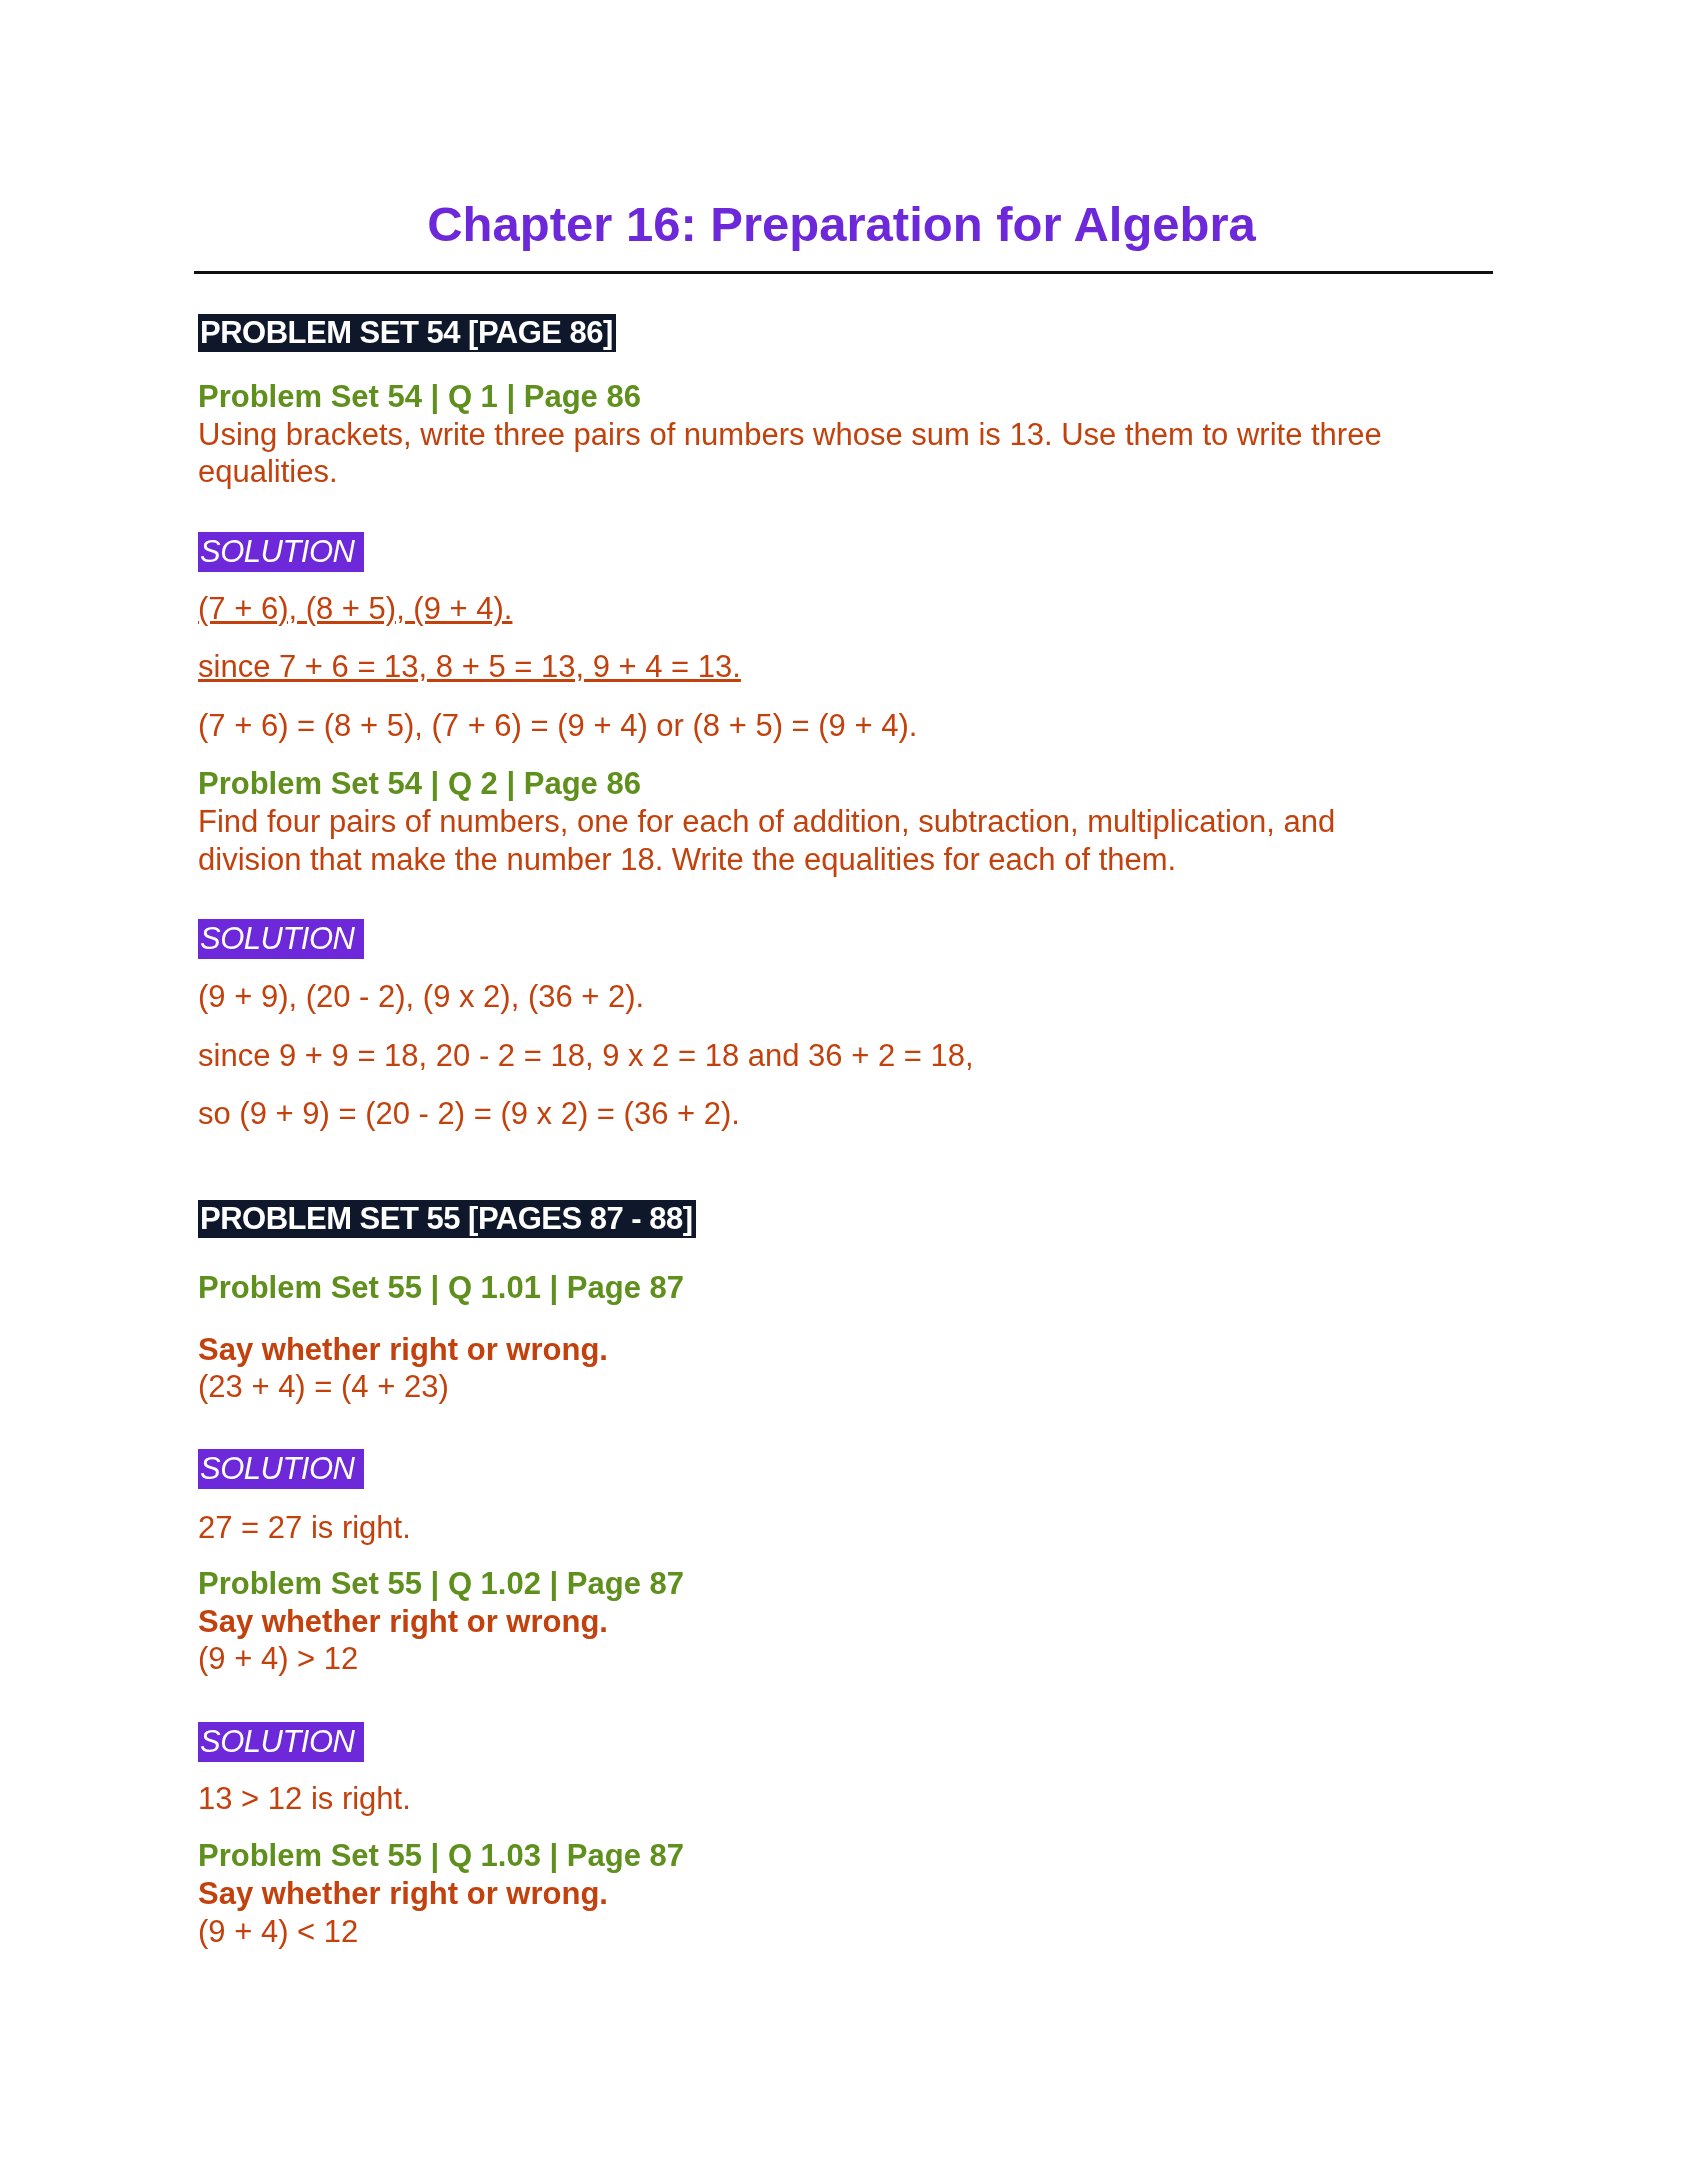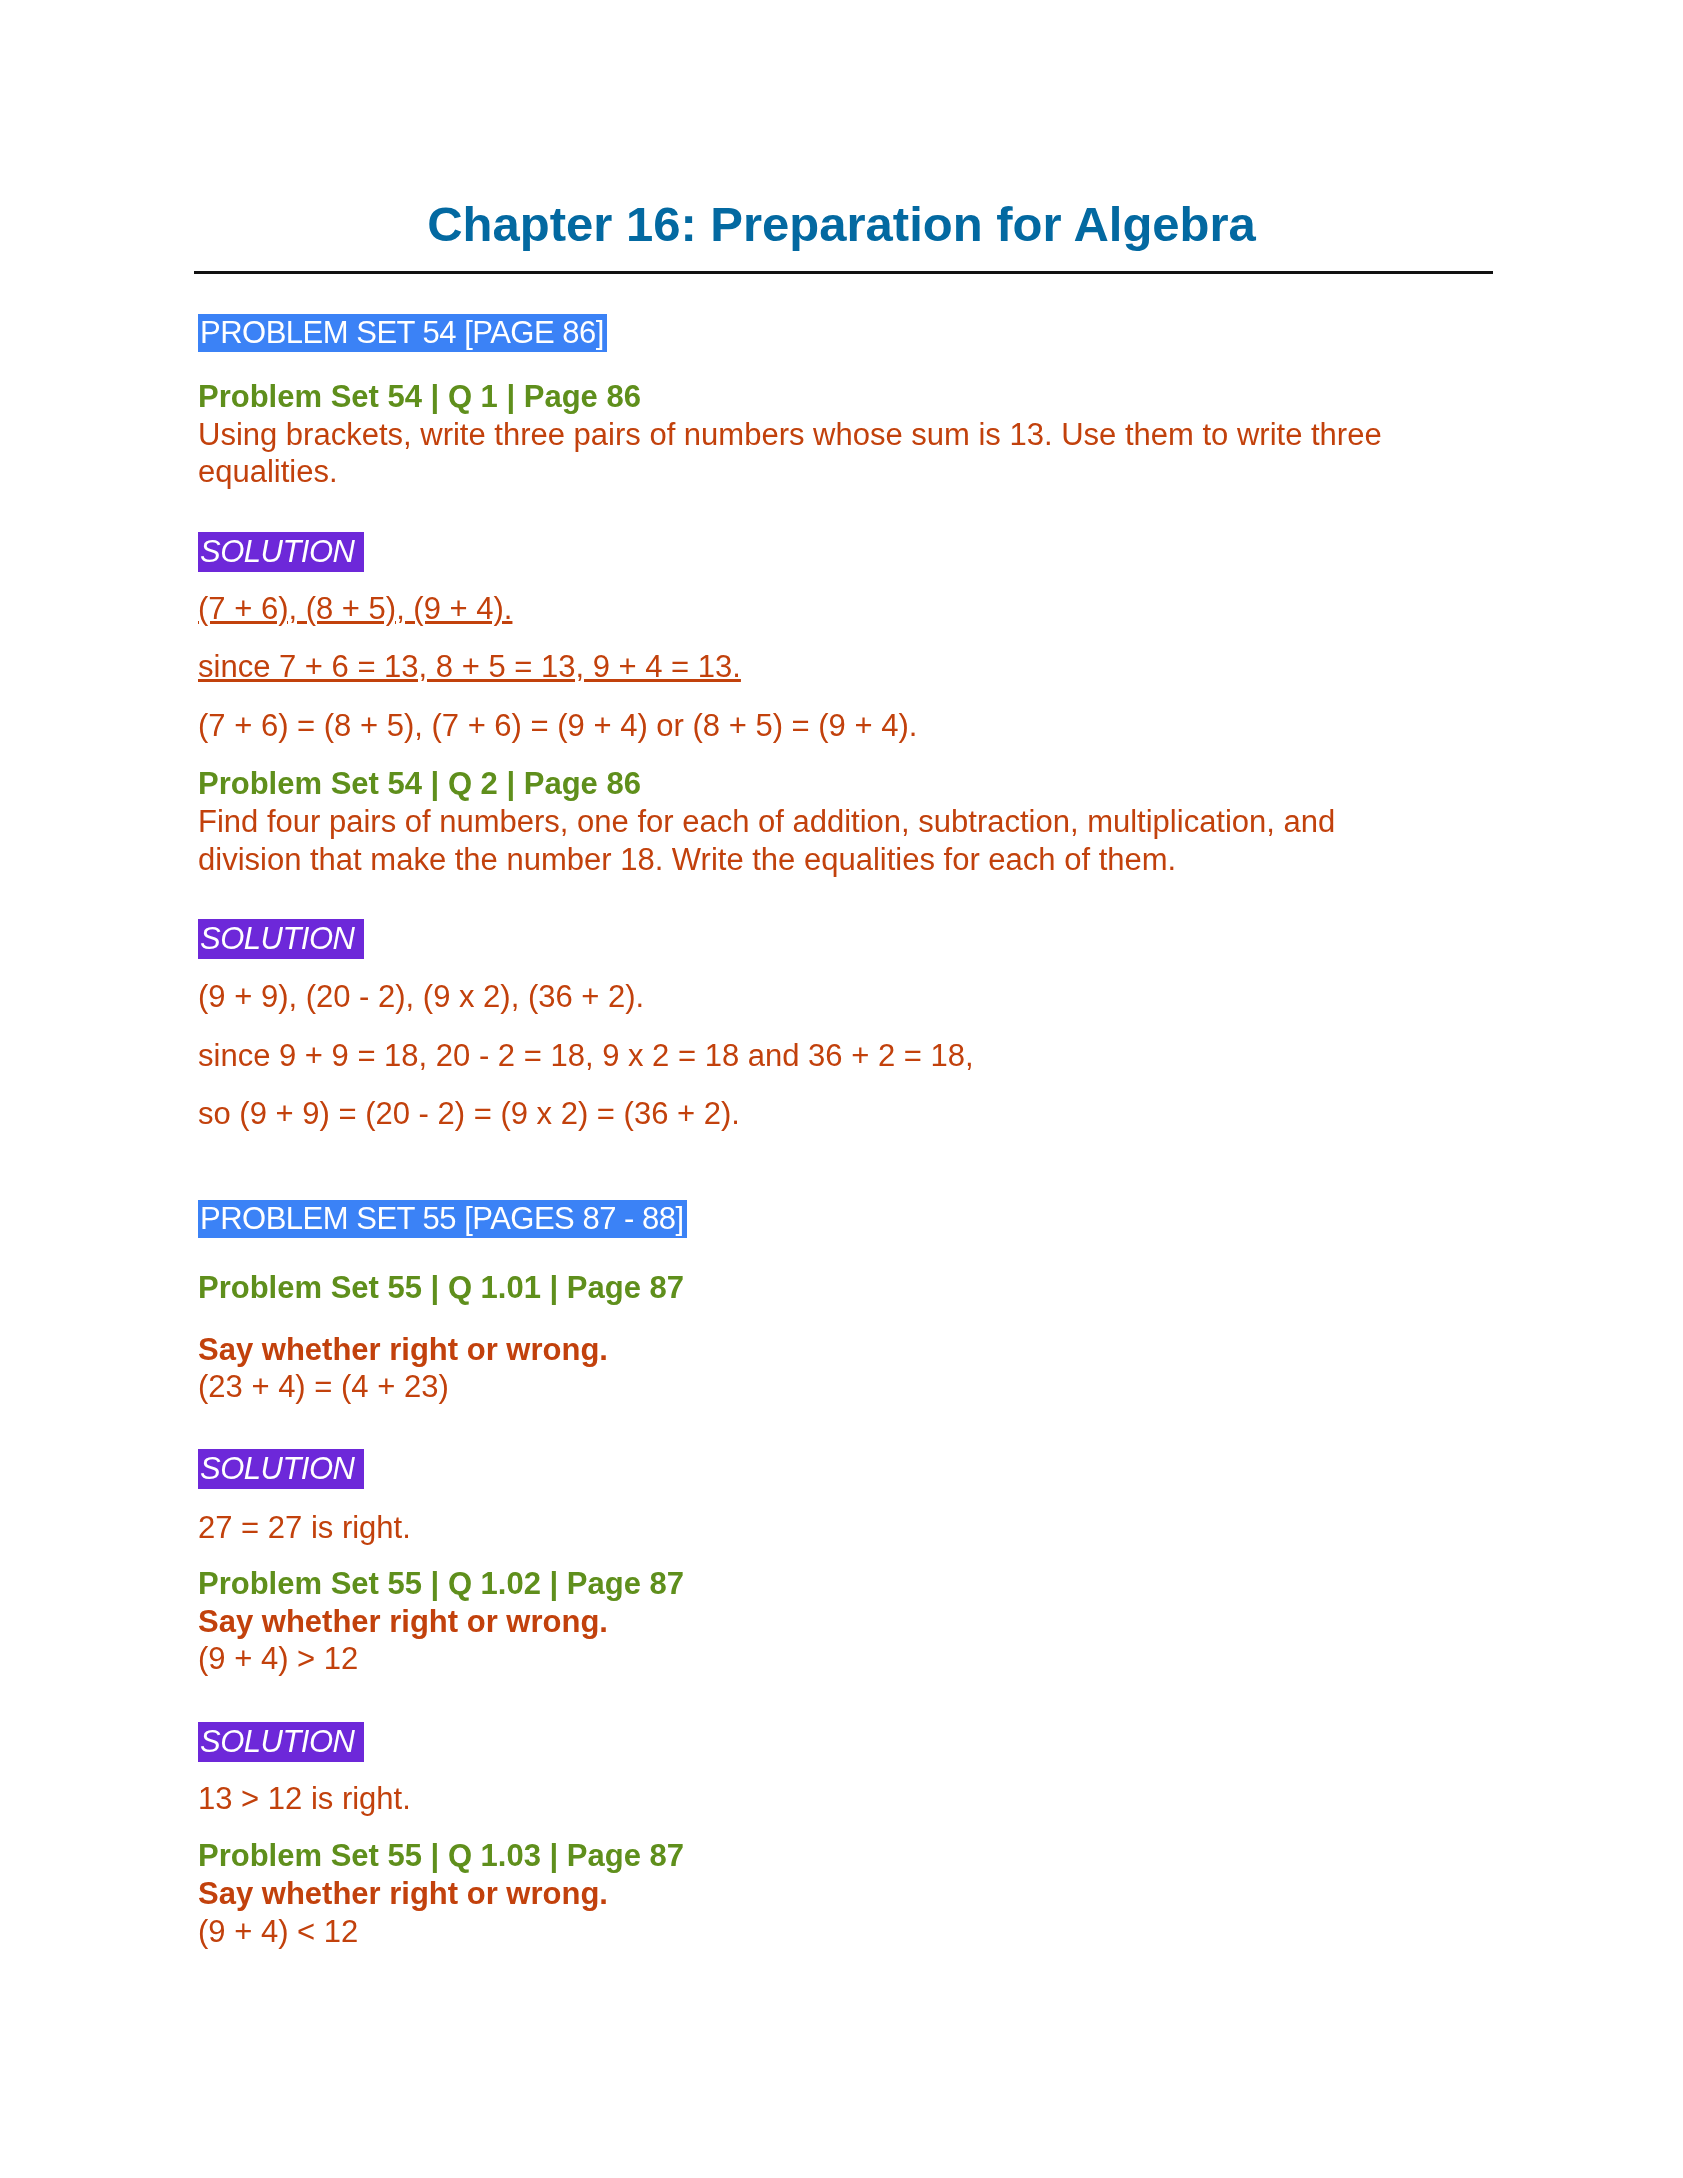--- a/index.html
+++ b/index.html
@@ -1,23 +1,23 @@
 <!DOCTYPE html>
 <html><head>
 <meta charset="utf-8">
 <style>
   html, body { margin: 0; padding: 0; background: #ffffff; }
   body { width: 1683px; height: 2178px; position: relative; overflow: hidden;
          font-family: "Liberation Sans", sans-serif; color: #111; }
   .abs { position: absolute; left: 198px; white-space: nowrap; }
   .title { position: absolute; left: 0; width: 1683px; top: 196px; text-align: center;
-           font-size: 49px; font-weight: bold; color: #0369a1; }
+           font-size: 49px; font-weight: bold; color: #6d28d9; }
   .rule { position: absolute; left: 194px; width: 1299px; top: 271px; height: 3px; background: #111; }
-  .set-head { position: absolute; left: 198px; background: #3b82f6; color: #fff;
-              font-size: 31px; font-weight: normal; padding: 2px 3px 2px 2px; line-height: 34px;
+  .set-head { position: absolute; left: 198px; background: #0f172a; color: #fff;
+              font-size: 31px; font-weight: bold; padding: 2px 3px 2px 2px; line-height: 34px;
               letter-spacing: -0.5px; }
   .sol { position: absolute; left: 198px; background: #6d28d9; color: #fff;
          font-size: 31px; font-style: italic; padding: 2px 2px 2px 2px; line-height: 36px;
          width: 162px; overflow: hidden; letter-spacing: -0.5px; }
   .qhead { color: #5f8f1c; font-size: 31px; font-weight: bold; line-height: 38px; }
   .txt { font-size: 31px; line-height: 38px; color: #c2410c; }
   .bold { font-weight: bold; }
 </style>
 </head>
 <body>

